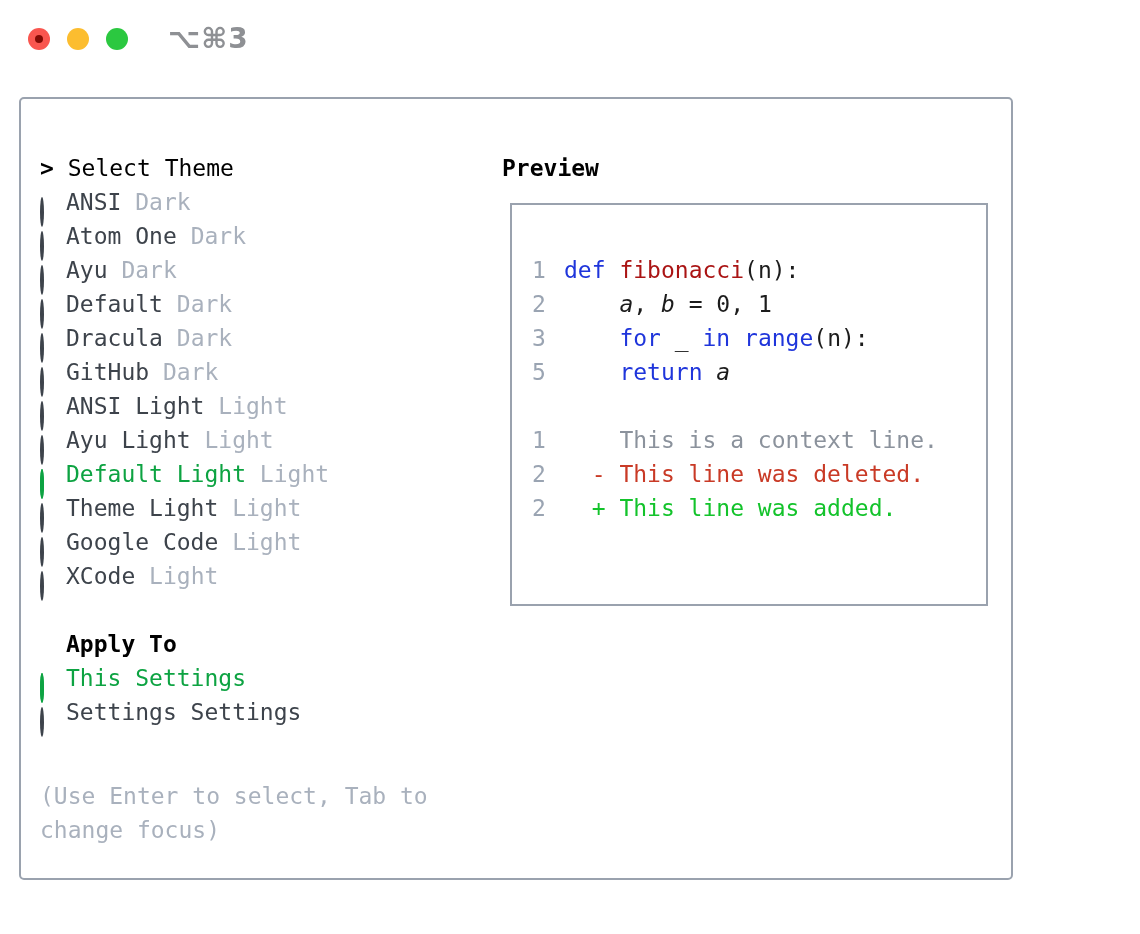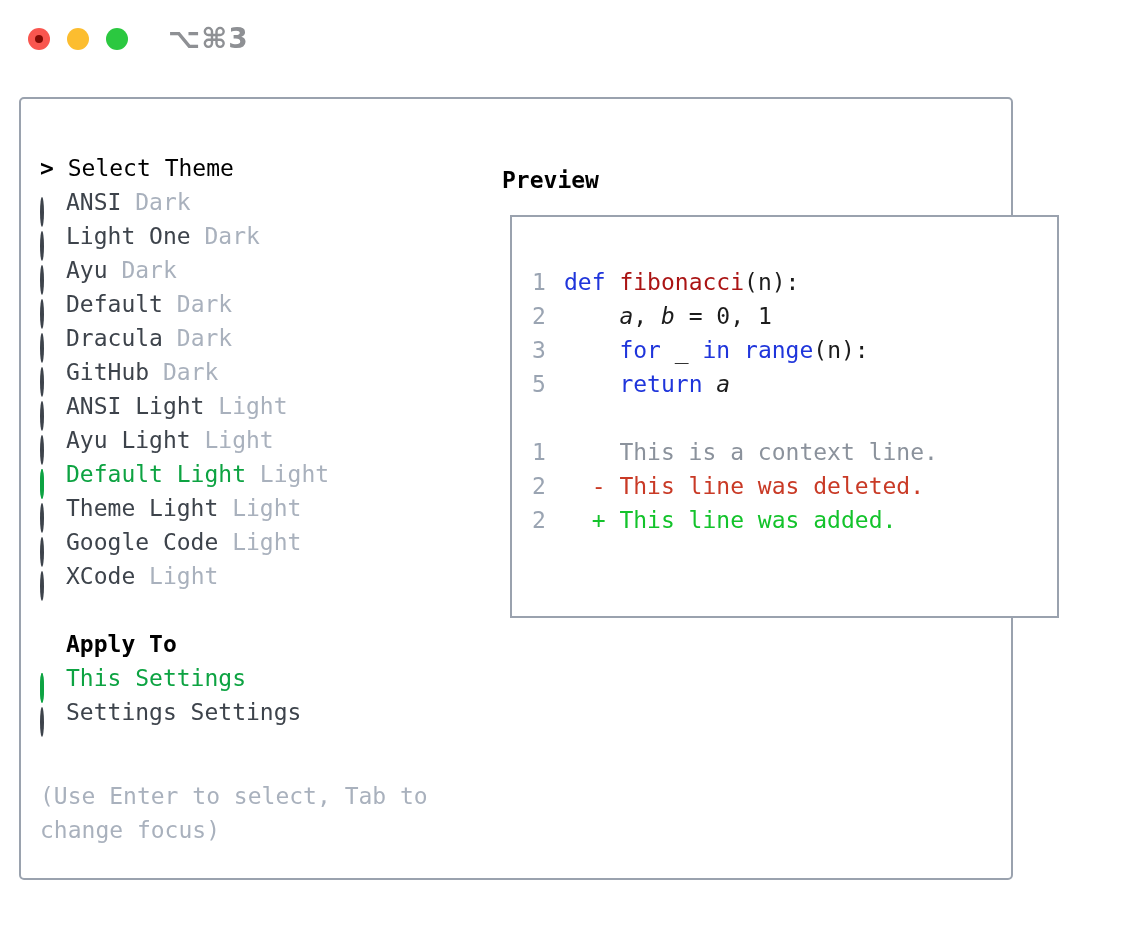--- a/index.html
+++ b/index.html
@@ -37,23 +37,23 @@
   .bullet{width:15px;height:15px;border-radius:50%;border:2px solid var(--name)}
   .bullet.filled{background:var(--green);border-color:var(--green)}
   .tname{color:var(--name)}
   .tname.sel{color:var(--green)}
   .tvariant{color:var(--muted);margin-left:1ch}
   .opt-label{color:var(--name)}
   .opt-label.sel{color:var(--green)}
   .help{margin-top:16px;width:430px;font-size:23px;line-height:34px;color:var(--muted)}
 
   
-  .right{position:absolute;left:481px;top:64px;width:500px}
+  .right{position:absolute;left:481px;top:52px;width:500px}
   .preview-title{font-size:23px;line-height:34px;font-weight:bold;color:#000}
-  .preview-box{margin-left:8px;margin-top:18px;width:549px;height:403px;
+  .preview-box{margin-left:8px;margin-top:18px;width:478px;height:403px;
                border:2px solid var(--border);background:#fff;
                padding:48px 0 8px 20px;overflow:hidden}
   .pline{height:34px;font-size:23px;line-height:34px;white-space:pre}
   .ln{display:inline-block;width:32px;color:var(--ln);white-space:pre}
   .seg-kw{color:var(--kw)}
   .seg-fn{color:var(--fn)}
   .seg-pl{color:var(--code)}
   .seg-var{color:var(--code);font-style:italic}
   .diff-context{color:var(--diff-ctx)}
   .diff-deleted{color:var(--diff-del)}
@@ -74,21 +74,21 @@
   </div>
 
   <div class="panel">
 
     <div class="left">
       <div class="row">
         <span class="cursor">&gt; </span><span class="hdr">Select Theme</span>
       </div>
       <div id="theme-list">
           <div class="row"><span class="bullet-slot"><span class="bullet"></span></span><span class="tname">ANSI</span><span class="tvariant">Dark</span></div>
-          <div class="row"><span class="bullet-slot"><span class="bullet"></span></span><span class="tname">Light One</span><span class="tvariant">Dark</span></div>
+          <div class="row"><span class="bullet-slot"><span class="bullet"></span></span><span class="tname">Atom One</span><span class="tvariant">Dark</span></div>
           <div class="row"><span class="bullet-slot"><span class="bullet"></span></span><span class="tname">Ayu</span><span class="tvariant">Dark</span></div>
           <div class="row"><span class="bullet-slot"><span class="bullet"></span></span><span class="tname">Default</span><span class="tvariant">Dark</span></div>
           <div class="row"><span class="bullet-slot"><span class="bullet"></span></span><span class="tname">Dracula</span><span class="tvariant">Dark</span></div>
           <div class="row"><span class="bullet-slot"><span class="bullet"></span></span><span class="tname">GitHub</span><span class="tvariant">Dark</span></div>
           <div class="row"><span class="bullet-slot"><span class="bullet"></span></span><span class="tname">ANSI Light</span><span class="tvariant">Light</span></div>
           <div class="row"><span class="bullet-slot"><span class="bullet"></span></span><span class="tname">Ayu Light</span><span class="tvariant">Light</span></div>
           <div class="row"><span class="bullet-slot"><span class="bullet filled"></span></span><span class="tname sel">Default Light</span><span class="tvariant">Light</span></div>
           <div class="row"><span class="bullet-slot"><span class="bullet"></span></span><span class="tname">Theme Light</span><span class="tvariant">Light</span></div>
           <div class="row"><span class="bullet-slot"><span class="bullet"></span></span><span class="tname">Google Code</span><span class="tvariant">Light</span></div>
           <div class="row"><span class="bullet-slot"><span class="bullet"></span></span><span class="tname">XCode</span><span class="tvariant">Light</span></div>

